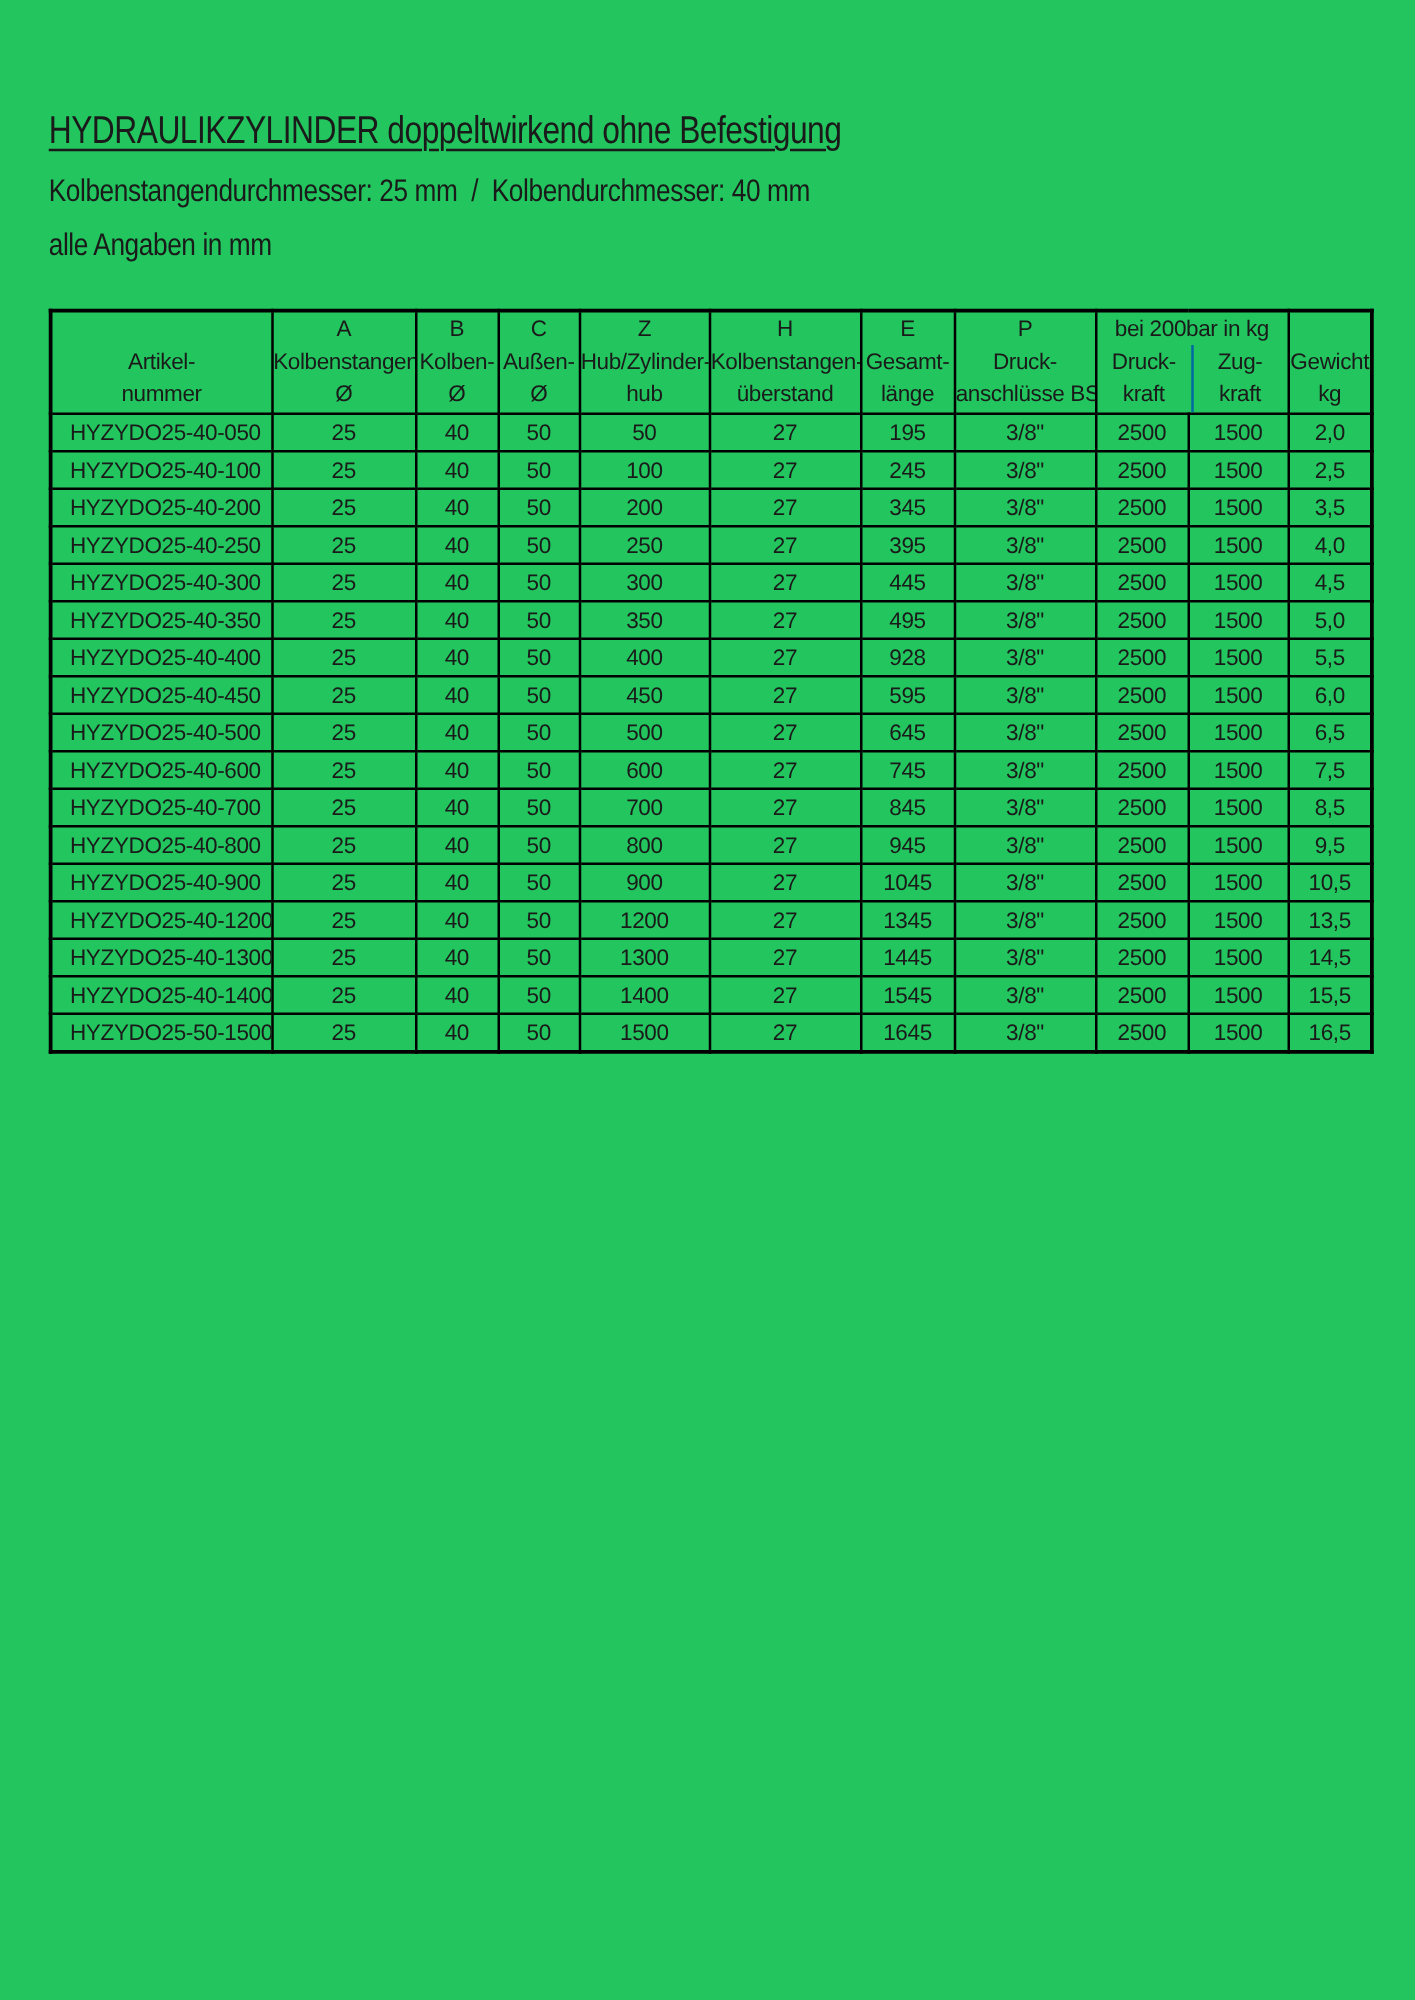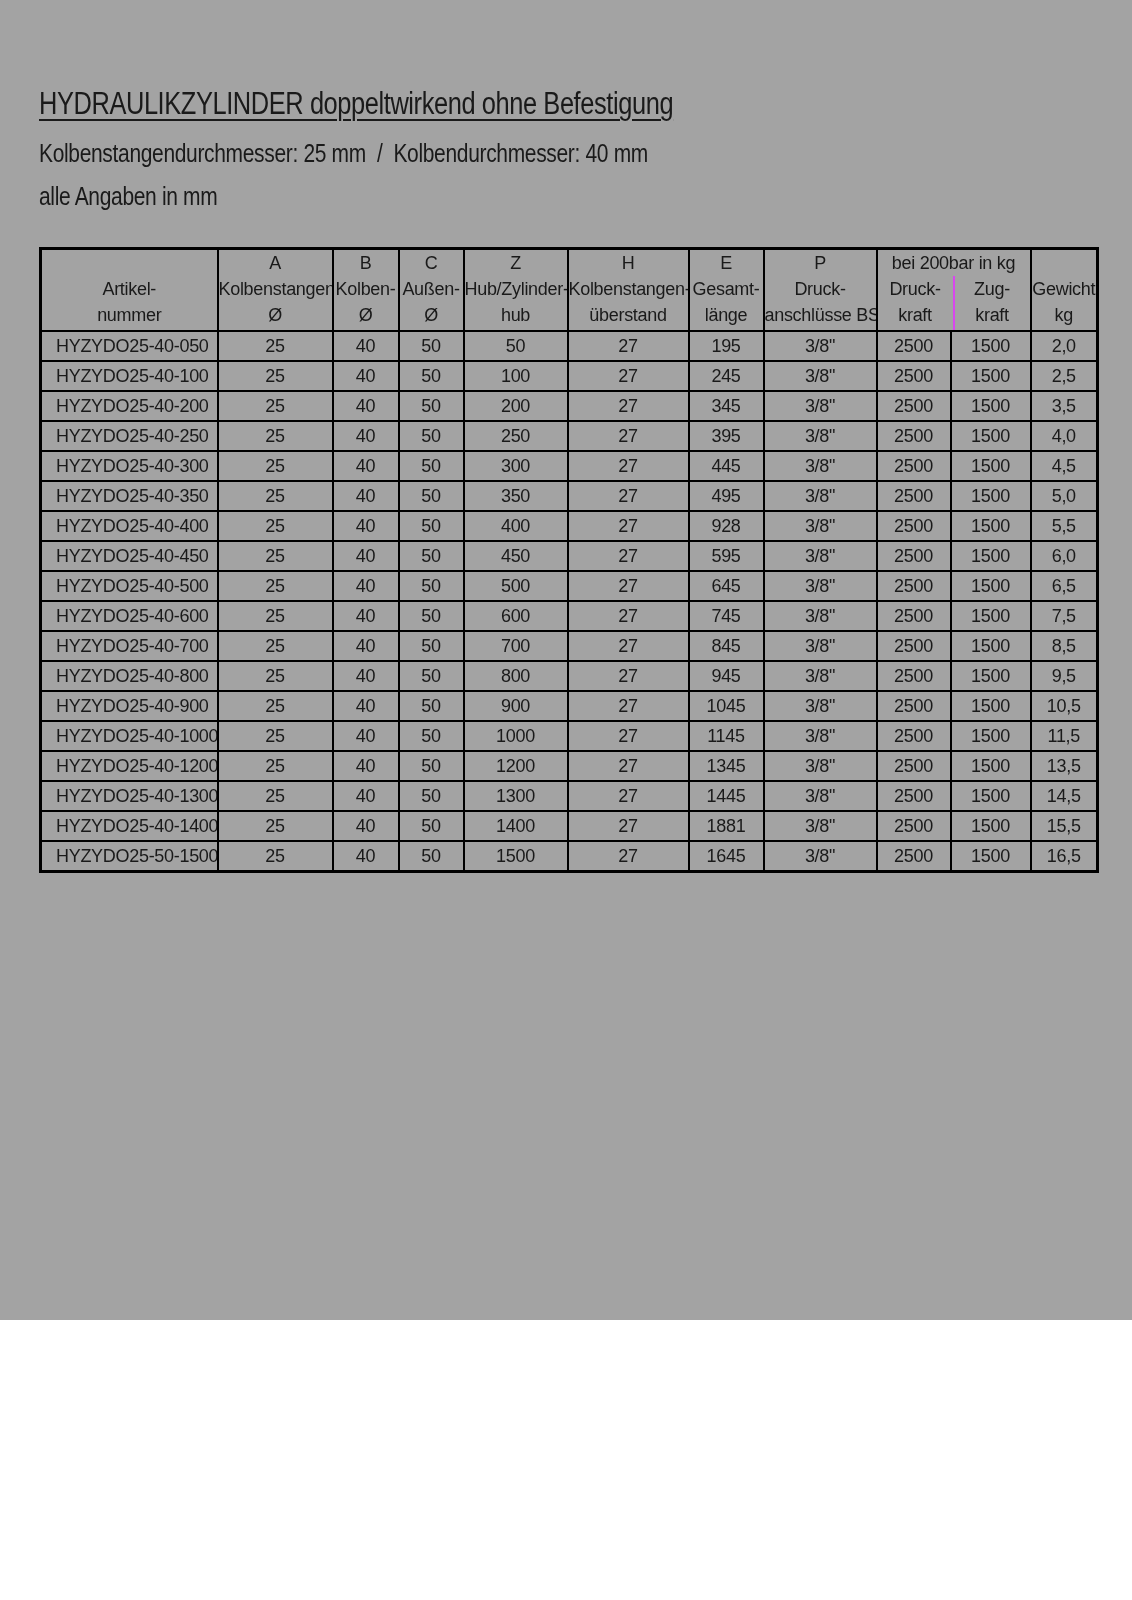--- a/index.html
+++ b/index.html
@@ -12,22 +12,22 @@
   body {
     width: 1132px;
     height: 1600px;
     position: relative;
     overflow: hidden;
   }
   .page {
     position: absolute;
     top: 0; left: 0;
     width: 1132px;
-    height: 1320px;
-    background: #a3a3a3;
+    height: 1600px;
+    background: #22c55e;
     box-sizing: border-box;
     padding: 86px 37px 0 39px;
   }
   .doc-title {
     font-size: 31px;
     font-weight: 400;
     letter-spacing: -0.5px;
     text-decoration: underline;
     text-underline-offset: 5px;
     text-decoration-thickness: 2px;
@@ -86,21 +86,21 @@
     line-height: 27px;
   }
   .group-split {
     display: flex;
     height: 54px;
   }
   .group-half {
     flex: 1;
     text-align: center;
   }
-  .group-half.second { border-left: 2px solid #d946ef; }
+  .group-half.second { border-left: 2px solid #0369a1; }
   .group-half .hline { height: 26px; line-height: 27px; }
   tbody td {
     height: 28px;
     text-align: center;
     line-height: 28px;
   }
   tbody td.col-art {
     text-align: left;
     padding-left: 14px;
   }
@@ -353,33 +353,20 @@
           <td>50</td>
           <td>900</td>
           <td>27</td>
           <td>1045</td>
           <td>3/8"</td>
           <td>2500</td>
           <td>1500</td>
           <td>10,5</td>
         </tr>
         <tr>
-          <td class="col-art">HYZYDO25-40-1000</td>
-          <td>25</td>
-          <td>40</td>
-          <td>50</td>
-          <td>1000</td>
-          <td>27</td>
-          <td>1145</td>
-          <td>3/8"</td>
-          <td>2500</td>
-          <td>1500</td>
-          <td>11,5</td>
-        </tr>
-        <tr>
           <td class="col-art">HYZYDO25-40-1200</td>
           <td>25</td>
           <td>40</td>
           <td>50</td>
           <td>1200</td>
           <td>27</td>
           <td>1345</td>
           <td>3/8"</td>
           <td>2500</td>
           <td>1500</td>
@@ -398,21 +385,21 @@
           <td>1500</td>
           <td>14,5</td>
         </tr>
         <tr>
           <td class="col-art">HYZYDO25-40-1400</td>
           <td>25</td>
           <td>40</td>
           <td>50</td>
           <td>1400</td>
           <td>27</td>
-          <td>1881</td>
+          <td>1545</td>
           <td>3/8"</td>
           <td>2500</td>
           <td>1500</td>
           <td>15,5</td>
         </tr>
         <tr>
           <td class="col-art">HYZYDO25-50-1500</td>
           <td>25</td>
           <td>40</td>
           <td>50</td>

